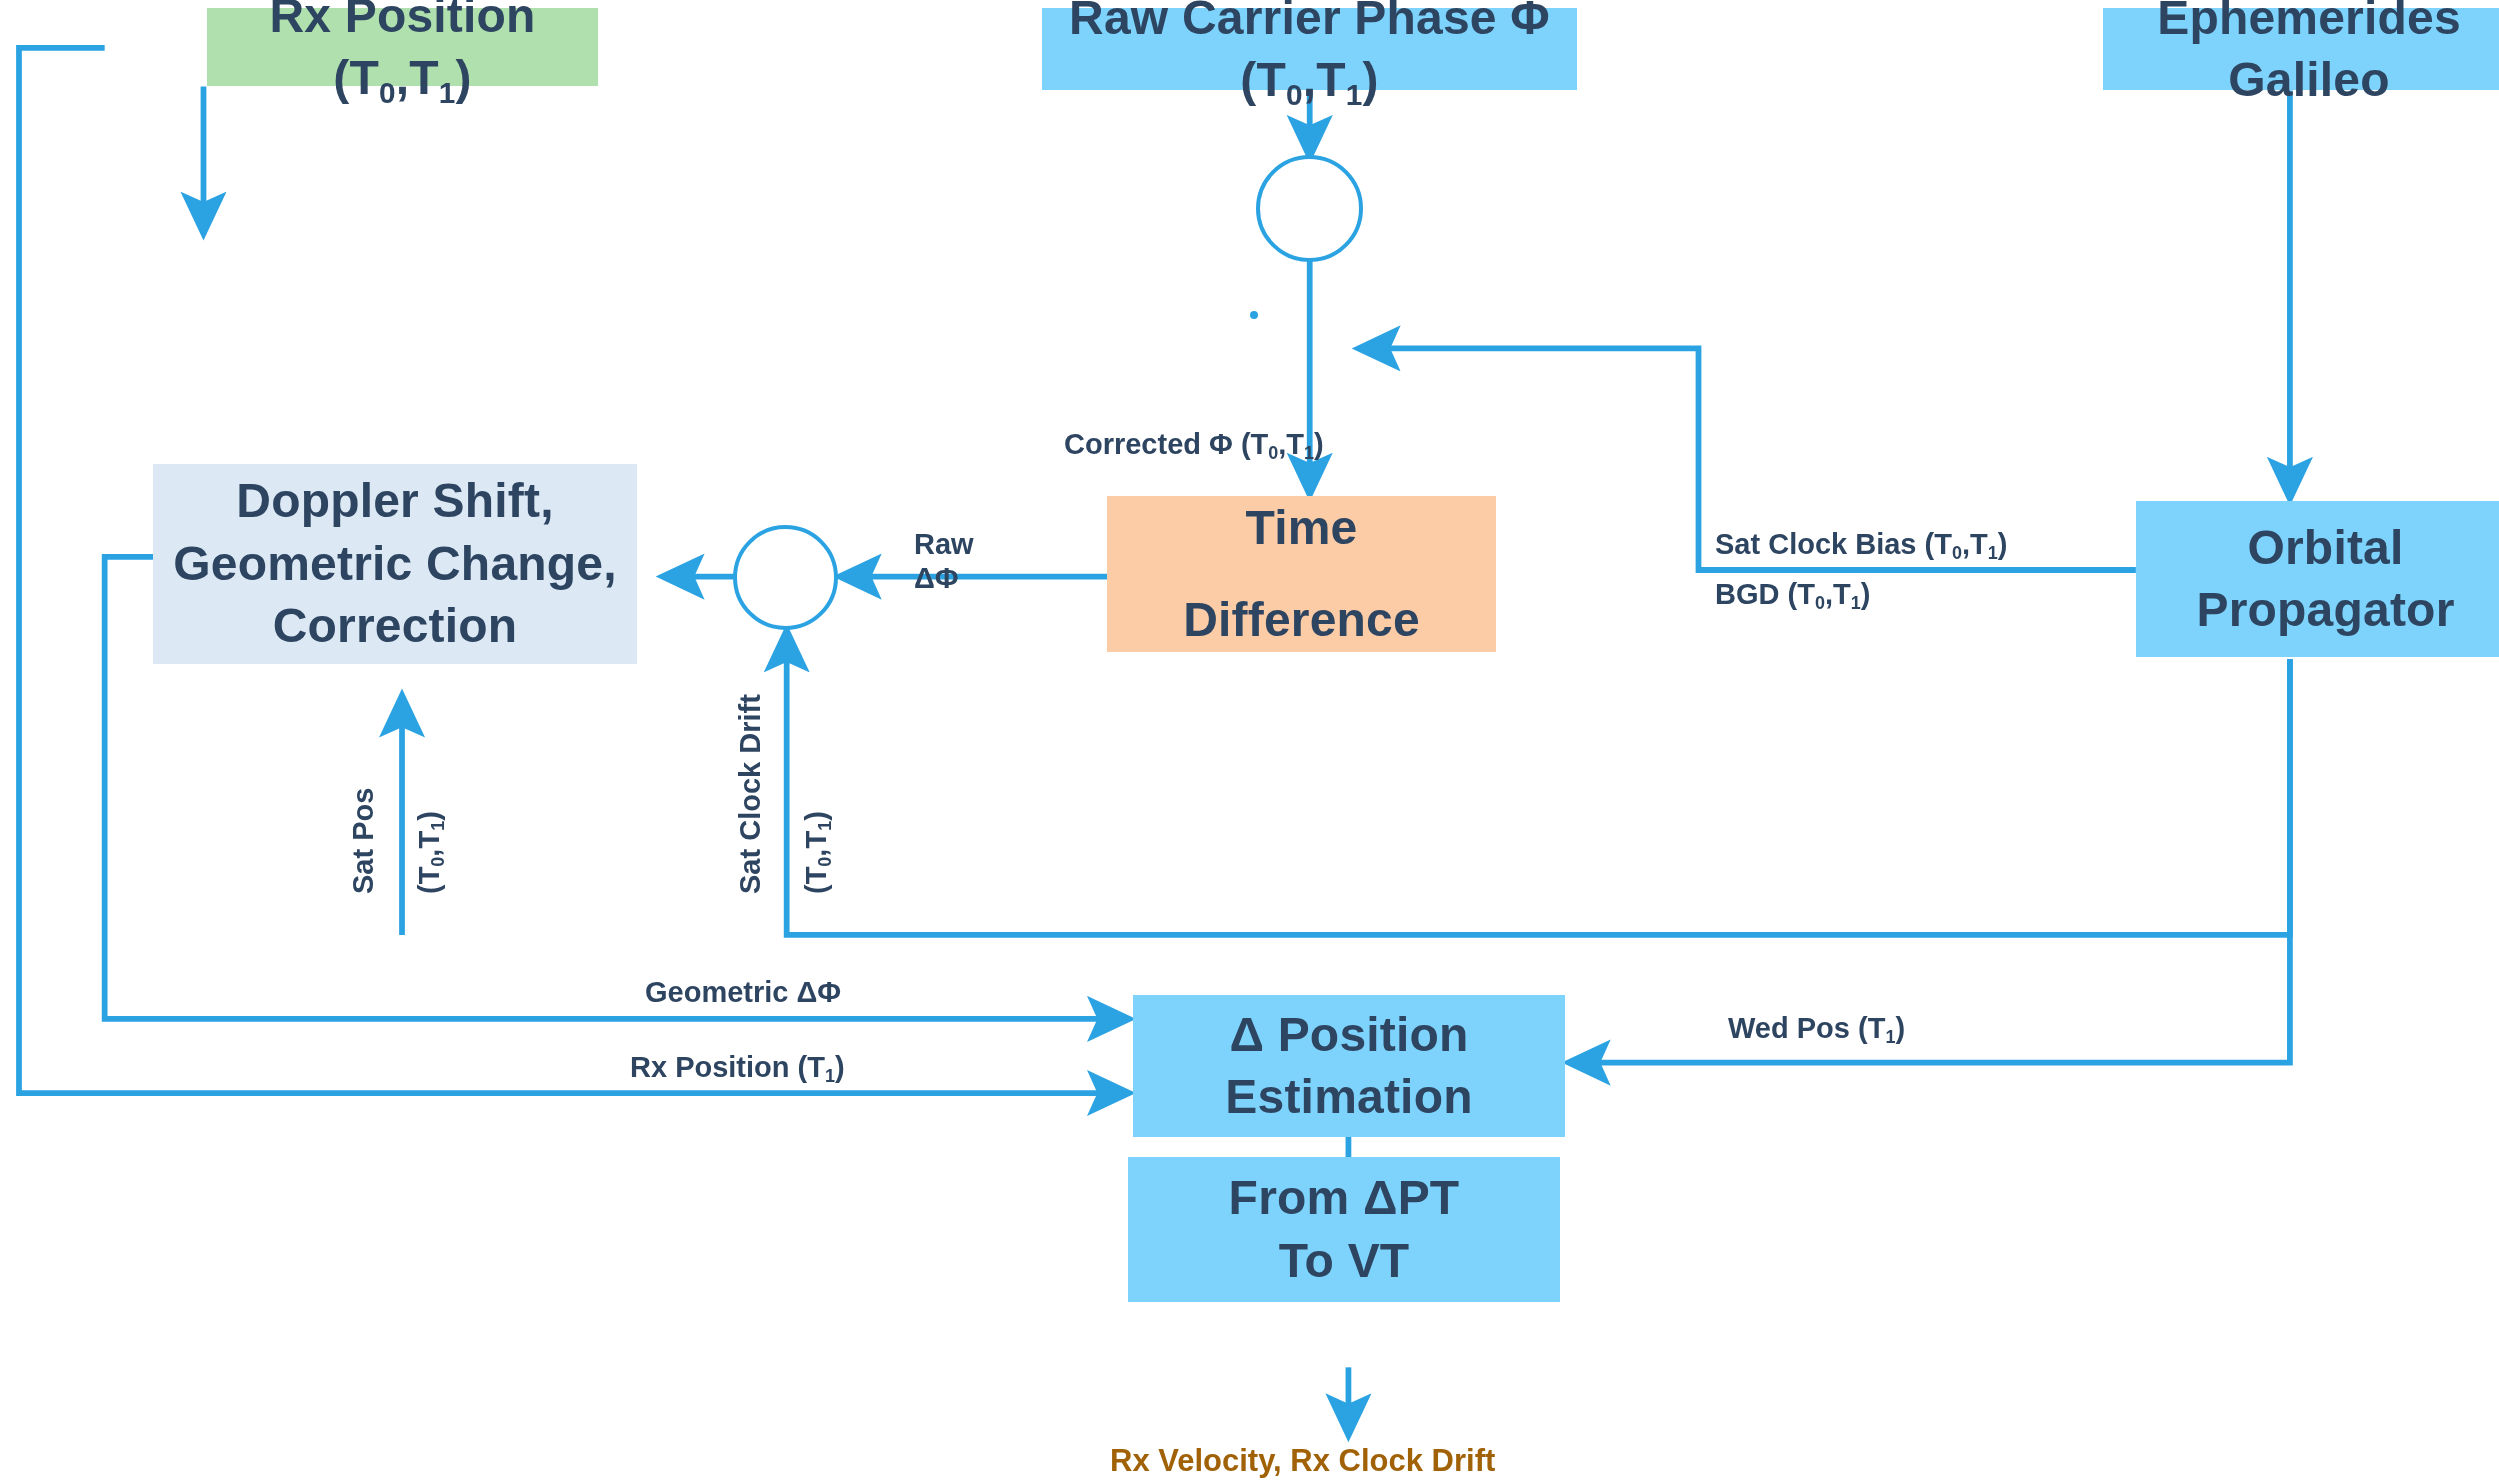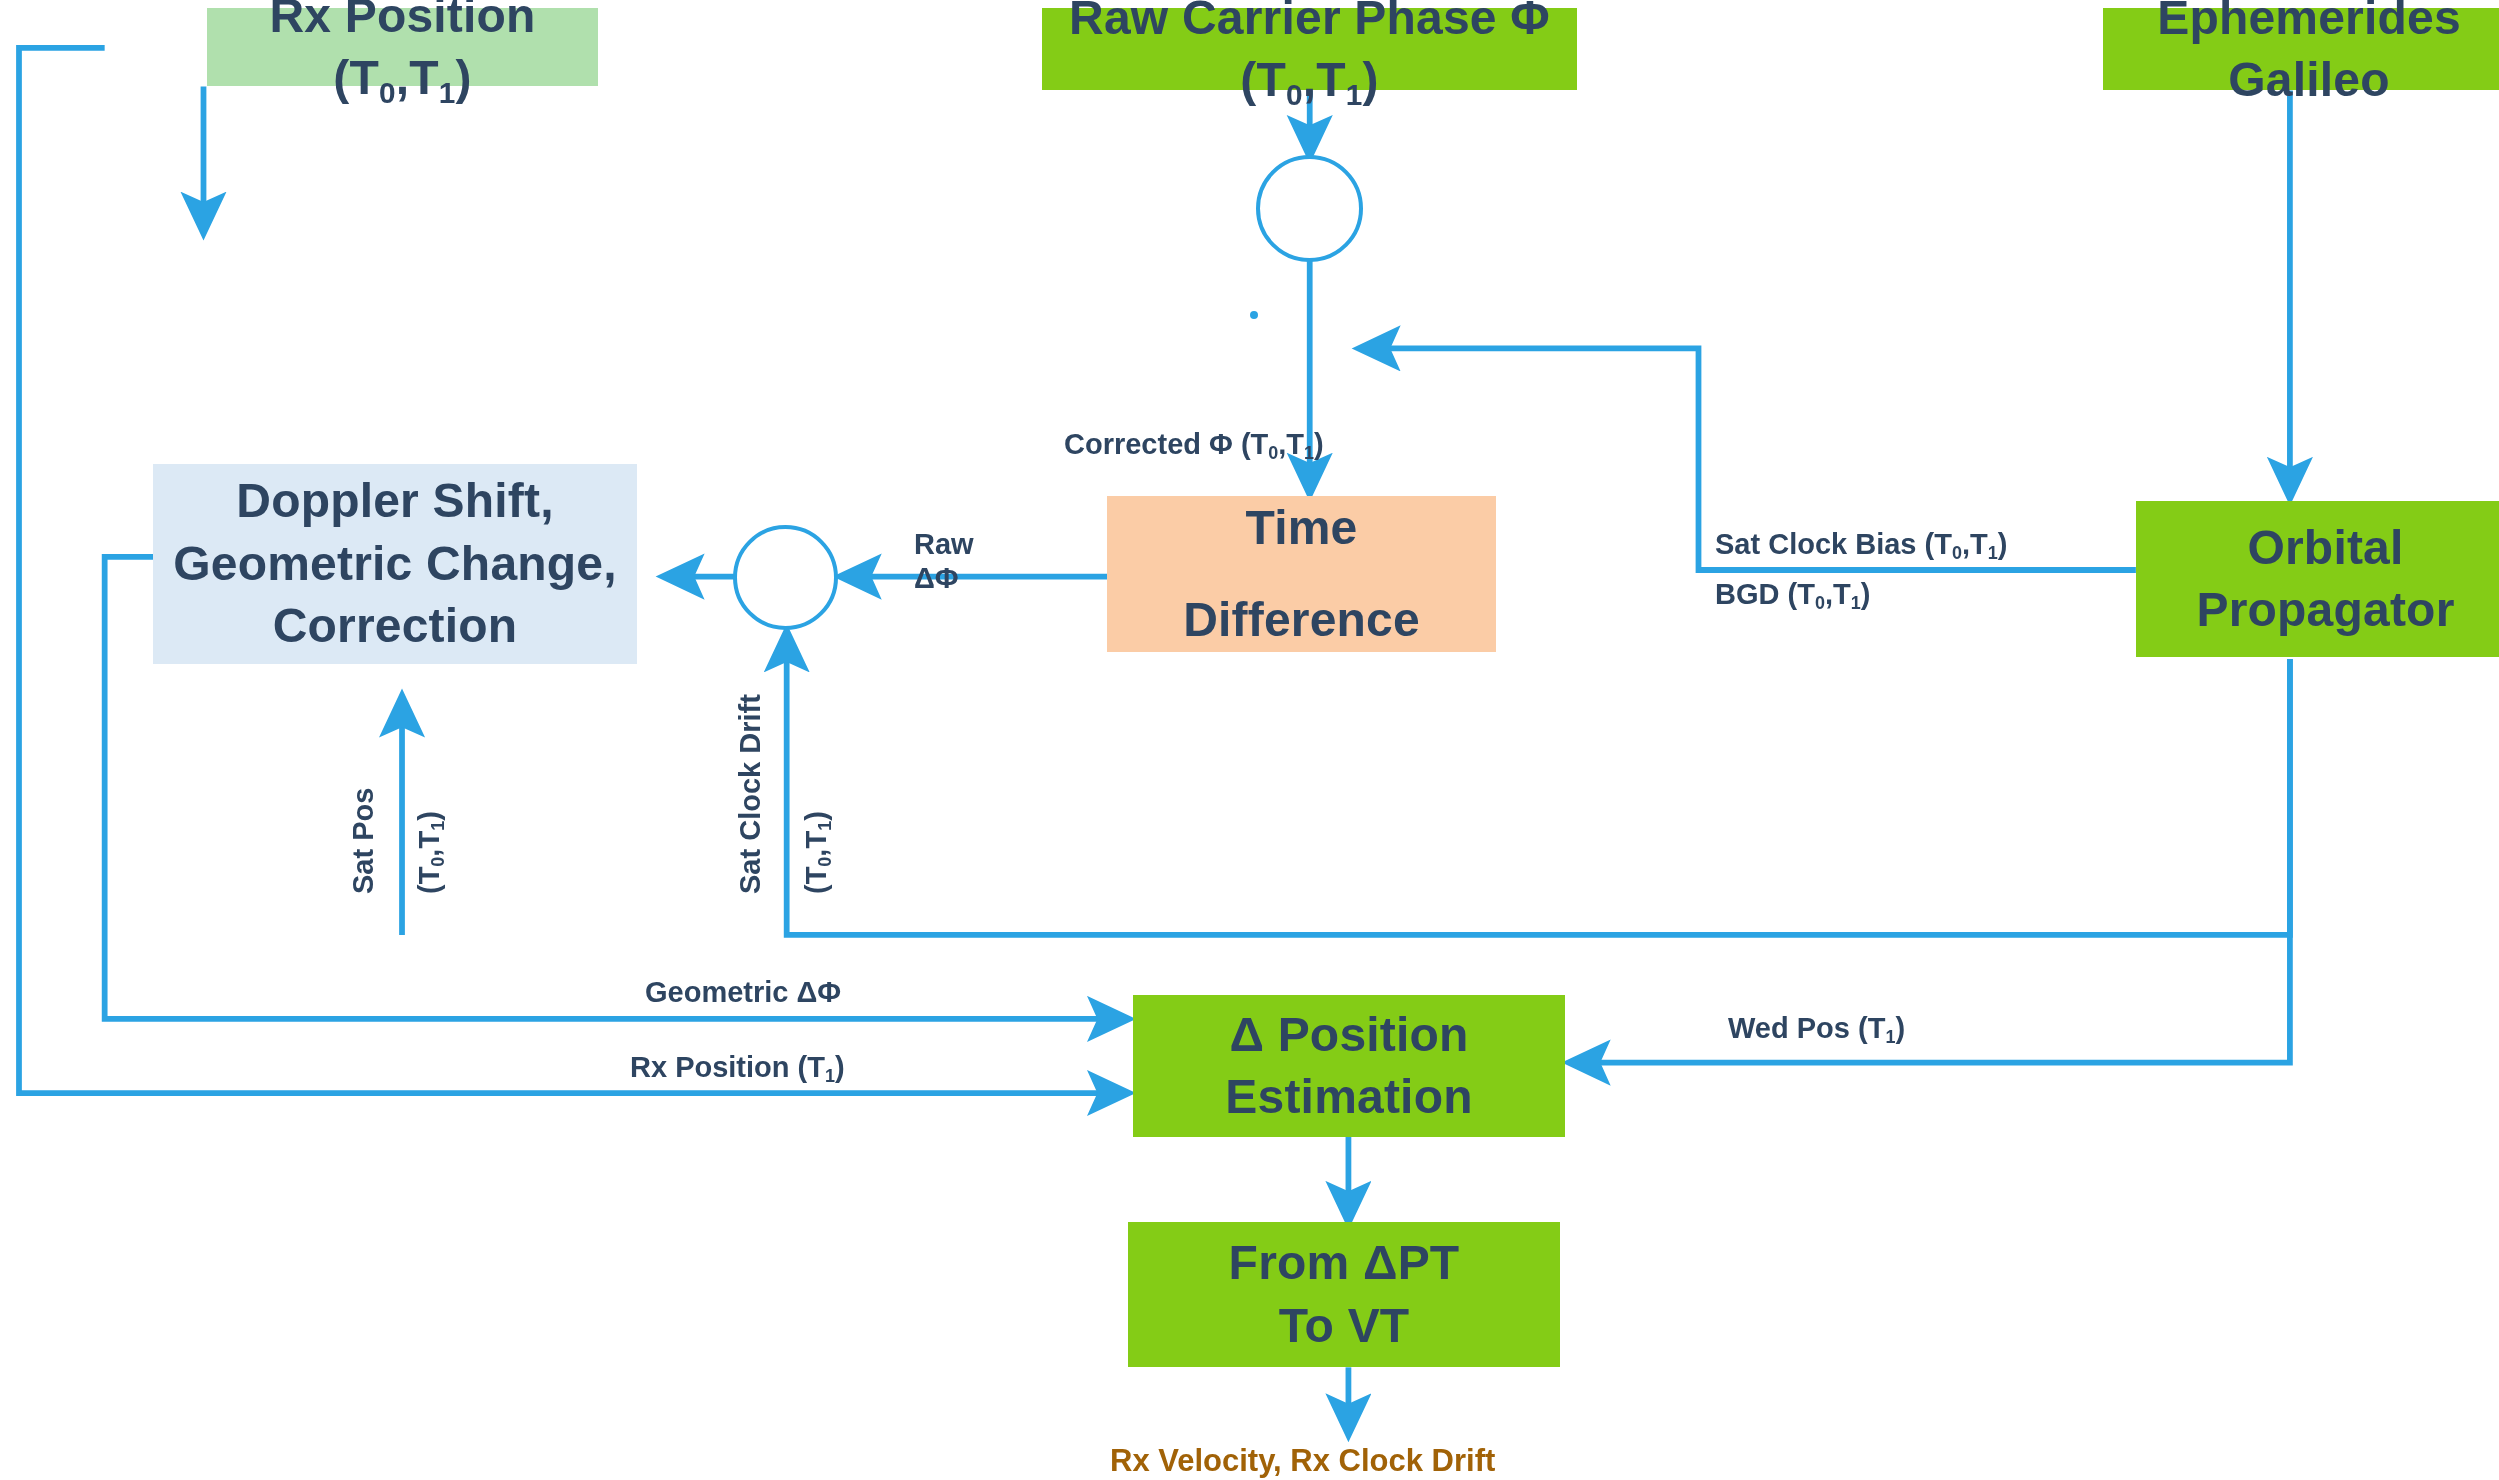--- a/index.html
+++ b/index.html
@@ -25,21 +25,21 @@
     color:#2E4561;
     font-weight:bold;
     font-size:48px;
     line-height:1.30;
     letter-spacing:0.2px;
   }
   .node .ln { display:block; white-space:nowrap; }
   .node sub { font-size:0.62em; vertical-align:baseline; position:relative; top:0.30em; }
 
   .fill-green { background:#B0E0AD; }
-  .fill-gray  { background:#84cc16; }
+  .fill-gray  { background:#7dd3fc; }
   .fill-blue  { background:#DCE9F5; }
   .fill-orange{ background:#FBCCA6;gap:30px; }
 
   
   .sum {
     position:absolute;
     border:4.1px solid #2BA3E3;
     border-radius:50%;
     background:#ffffff;
     box-sizing:border-box;
@@ -143,21 +143,21 @@
   <div class="node fill-gray" style="left:2136px; top:501px; width:379px; height:156px;">
     <span class="ln">Orbital</span>
     <span class="ln">Propagator</span>
   </div>
 
   <div class="node fill-gray" style="left:1133px; top:995px; width:432px; height:142px;">
     <span class="ln">Δ Position</span>
     <span class="ln">Estimation</span>
   </div>
 
-  <div class="node fill-gray" style="left:1128px; top:1222px; width:432px; height:145px;">
+  <div class="node fill-gray" style="left:1128px; top:1157px; width:432px; height:145px;">
     <span class="ln">From ΔPT</span>
     <span class="ln">To VT</span>
   </div>
 
   <div class="sum" style="left:1250px; top:311px; width:0px; height:0px;"></div>
   <div class="sum" style="left:1256px; top:155px; width:107px; height:107px;"></div>
   <div class="sum" style="left:733px; top:525px; width:105px; height:105px;"></div>
 
   <div class="elabel" style="left:1064px; top:427px;">
     <span>Corrected Φ (T</span><sub>0</sub><span>,T</span><sub>1</sub><span>)</span>

